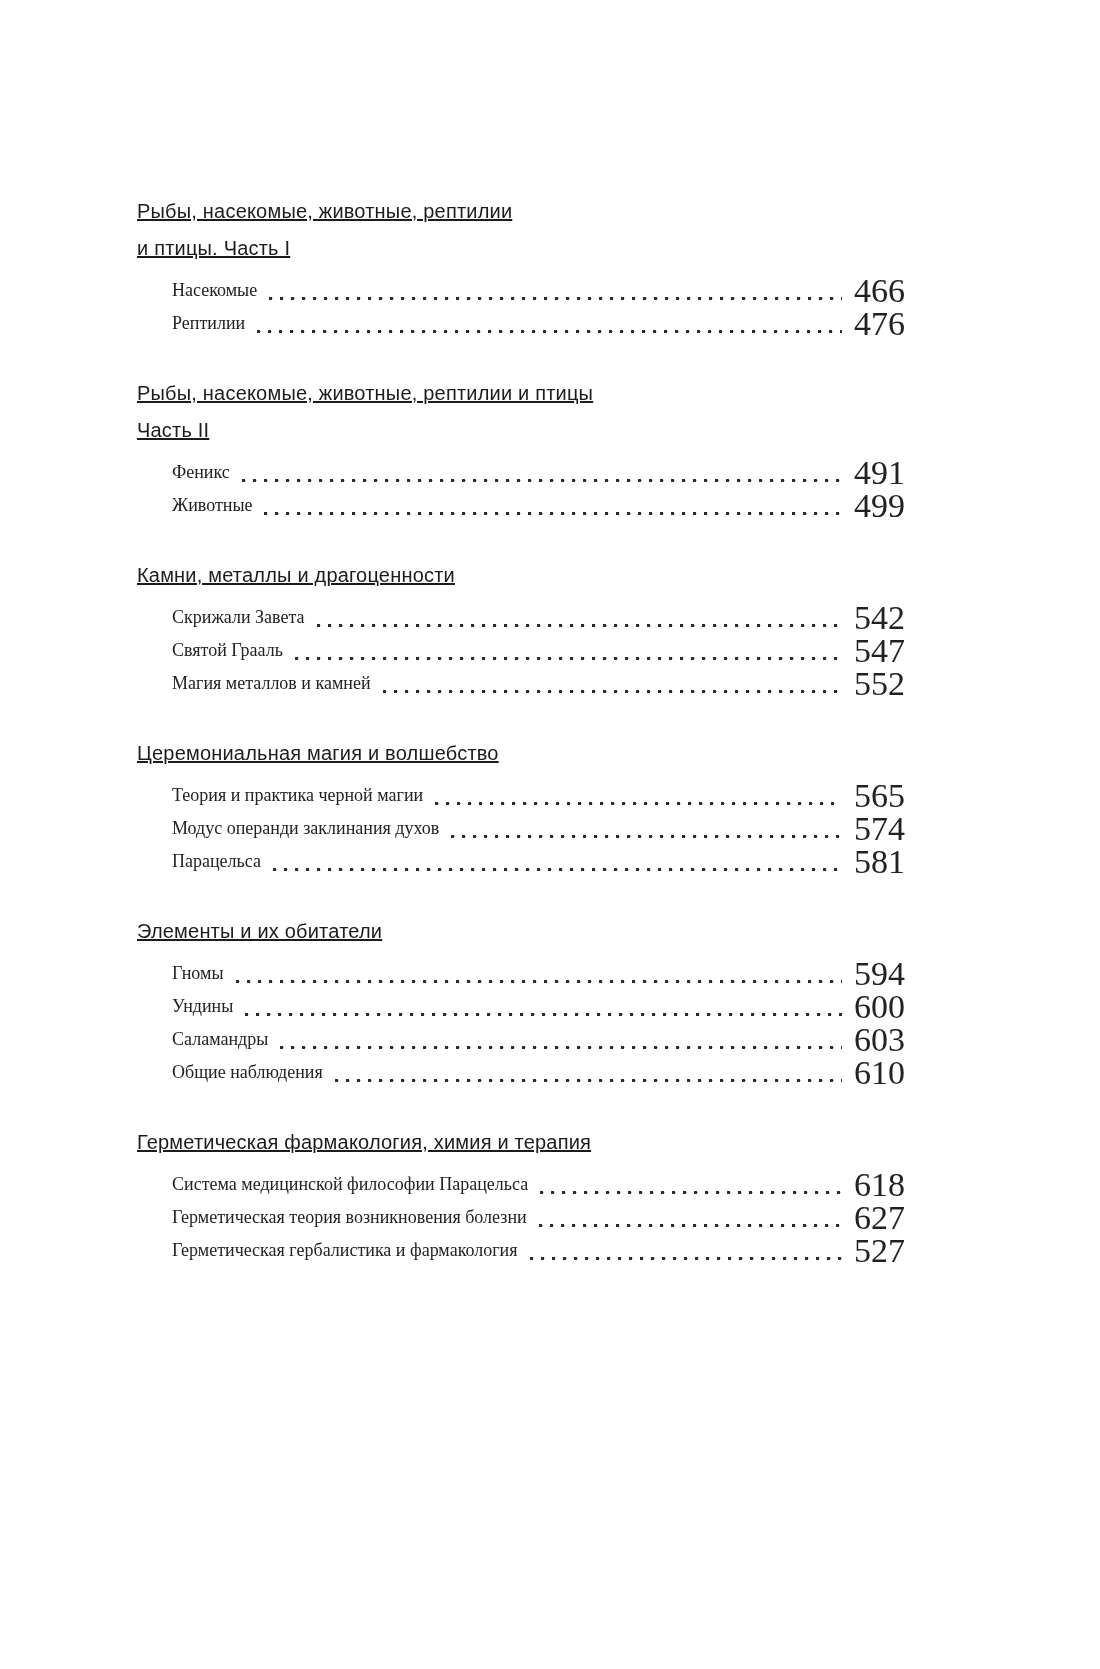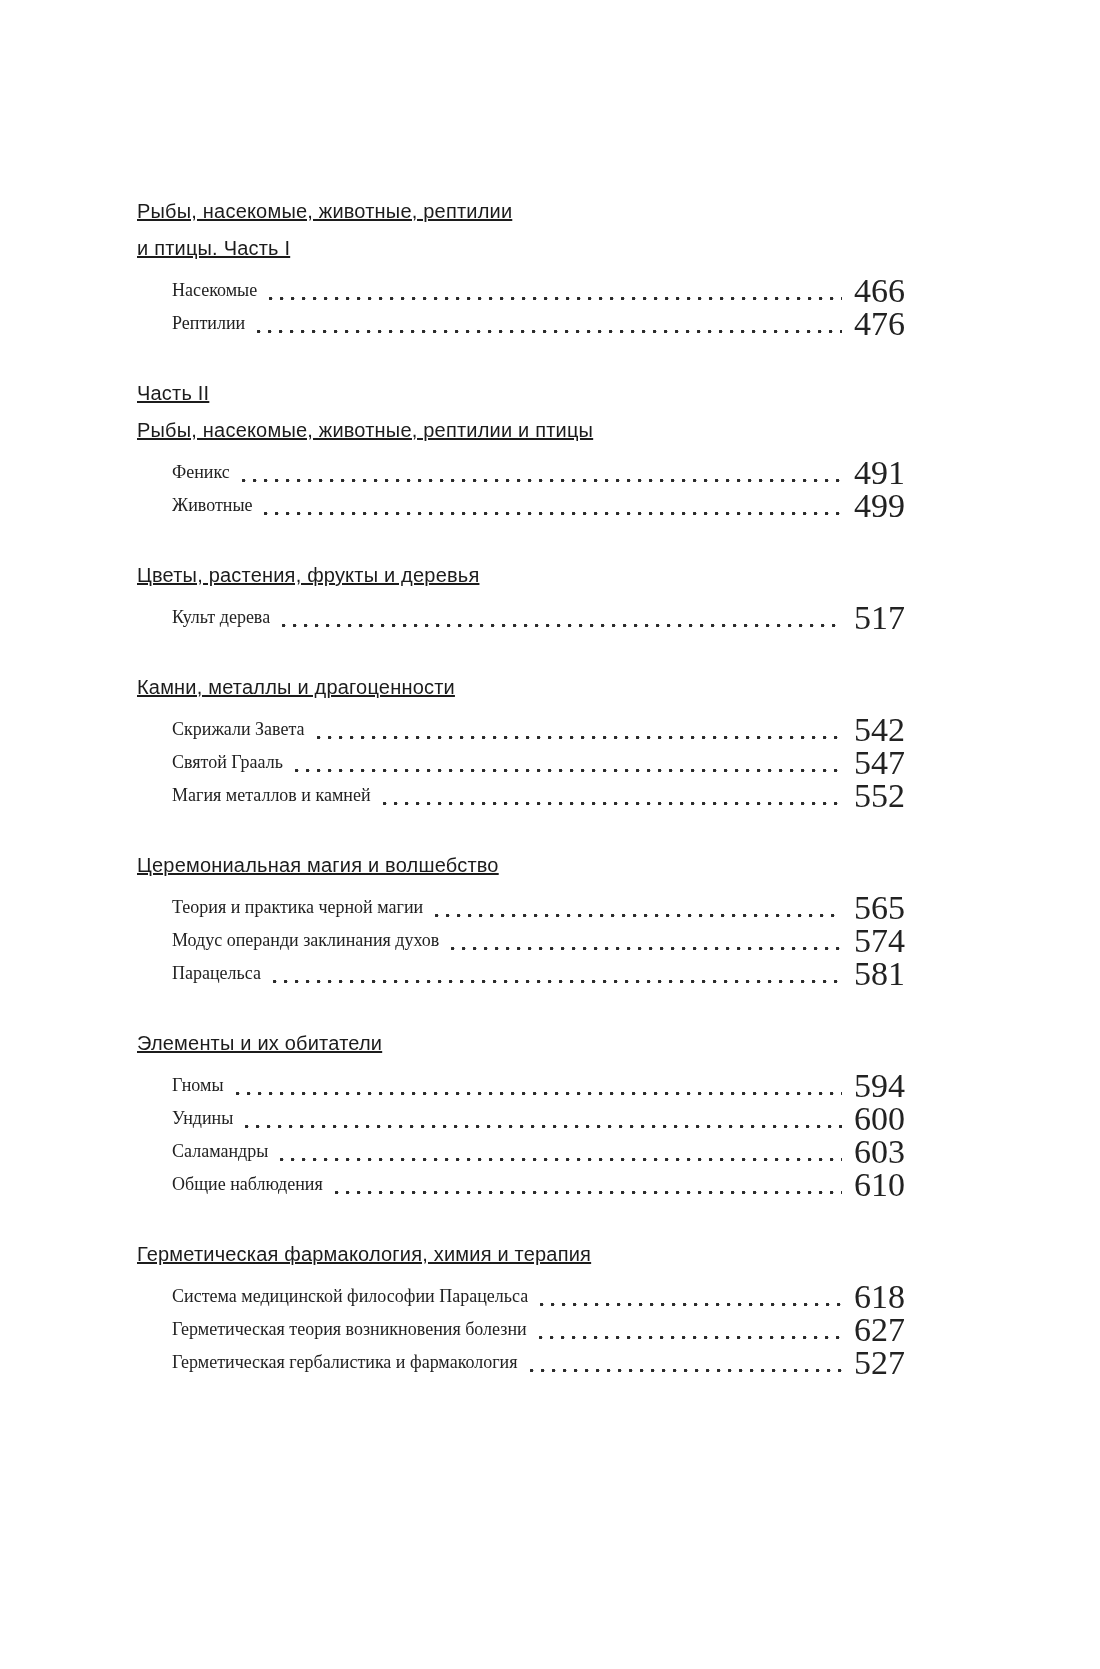--- a/index.html
+++ b/index.html
@@ -83,49 +83,37 @@
       <div class="row">
         <span class="label">Рептилии</span>
         <span class="leader"></span>
         <span class="num">476</span>
       </div>
     </div>
   </section>
 
   <section class="toc-section">
     <div class="sec-heading">
+      <div>Рыбы, насекомые, животные, рептилии и птицы</div>
       <div>Часть II</div>
-      <div>Рыбы, насекомые, животные, рептилии и птицы</div>
     </div>
     <div class="entries">
       <div class="row">
         <span class="label">Феникс</span>
         <span class="leader"></span>
         <span class="num">491</span>
       </div>
       <div class="row">
         <span class="label">Животные</span>
         <span class="leader"></span>
         <span class="num">499</span>
       </div>
     </div>
   </section>
 
-  <section class="toc-section">
-    <div class="sec-heading">
-      <div>Цветы, растения, фрукты и деревья</div>
-    </div>
-    <div class="entries">
-      <div class="row">
-        <span class="label">Культ дерева</span>
-        <span class="leader"></span>
-        <span class="num">517</span>
-      </div>
-    </div>
-  </section>
 
   <section class="toc-section">
     <div class="sec-heading">
       <div>Камни, металлы и драгоценности</div>
     </div>
     <div class="entries">
       <div class="row">
         <span class="label">Скрижали Завета</span>
         <span class="leader"></span>
         <span class="num">542</span>

